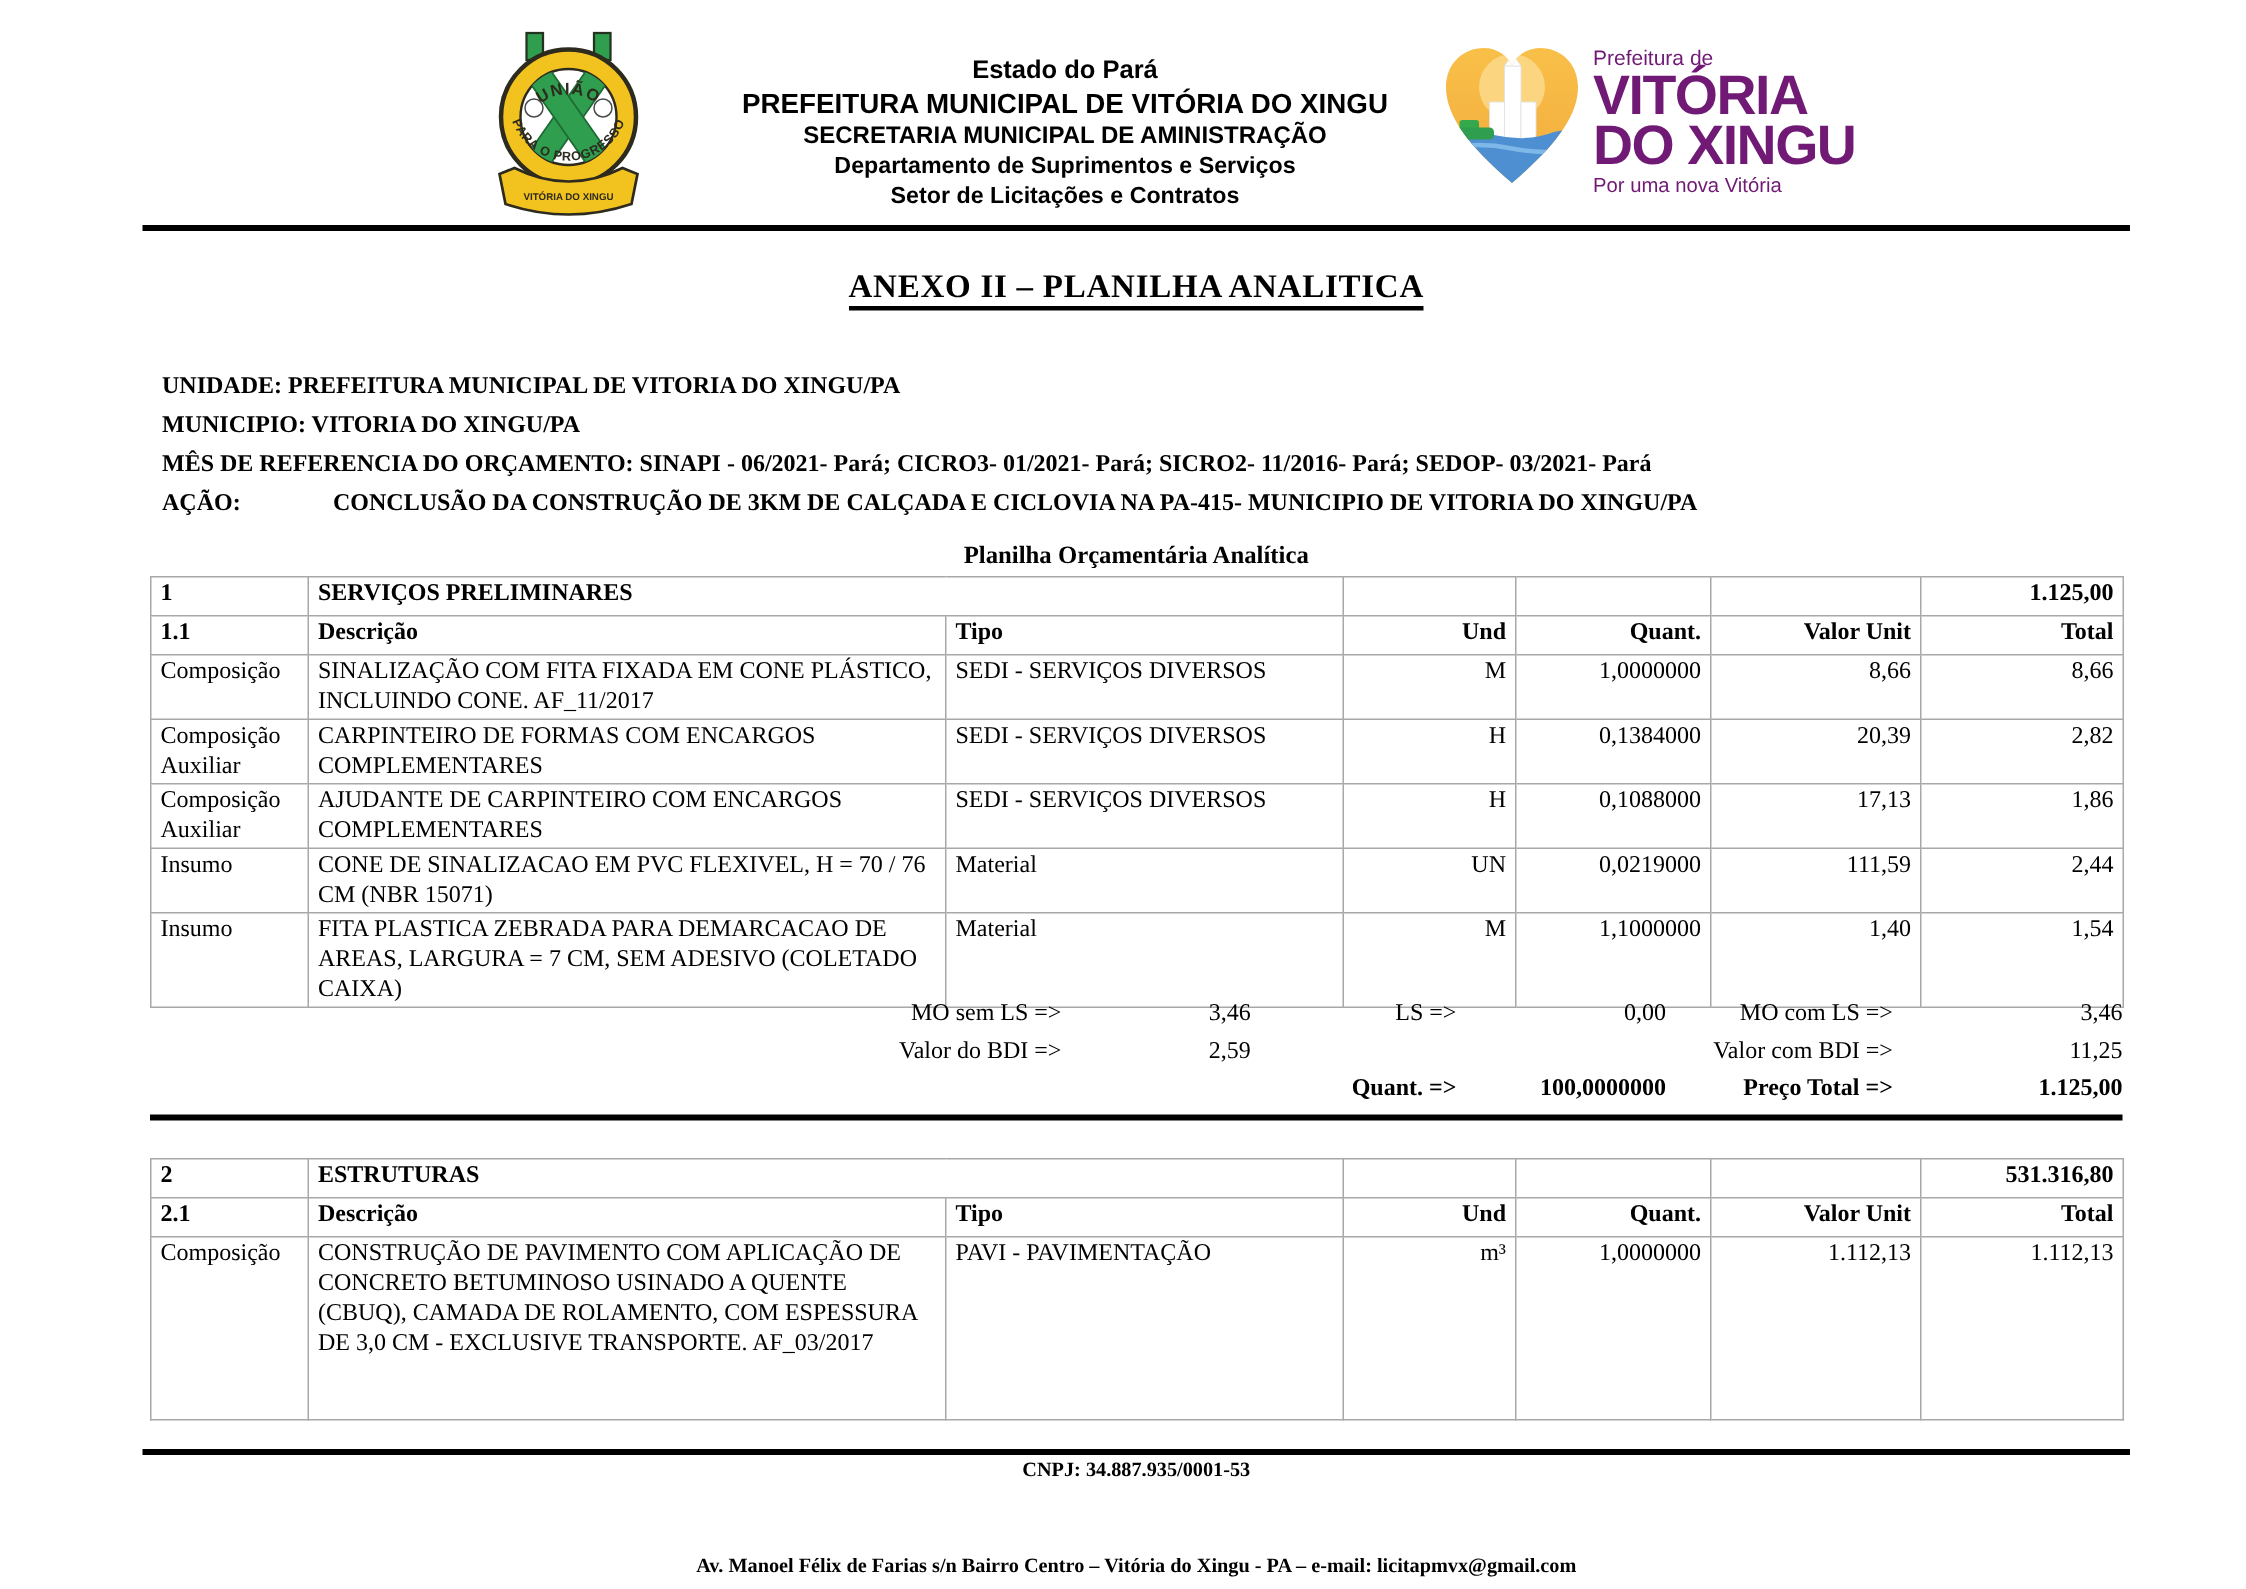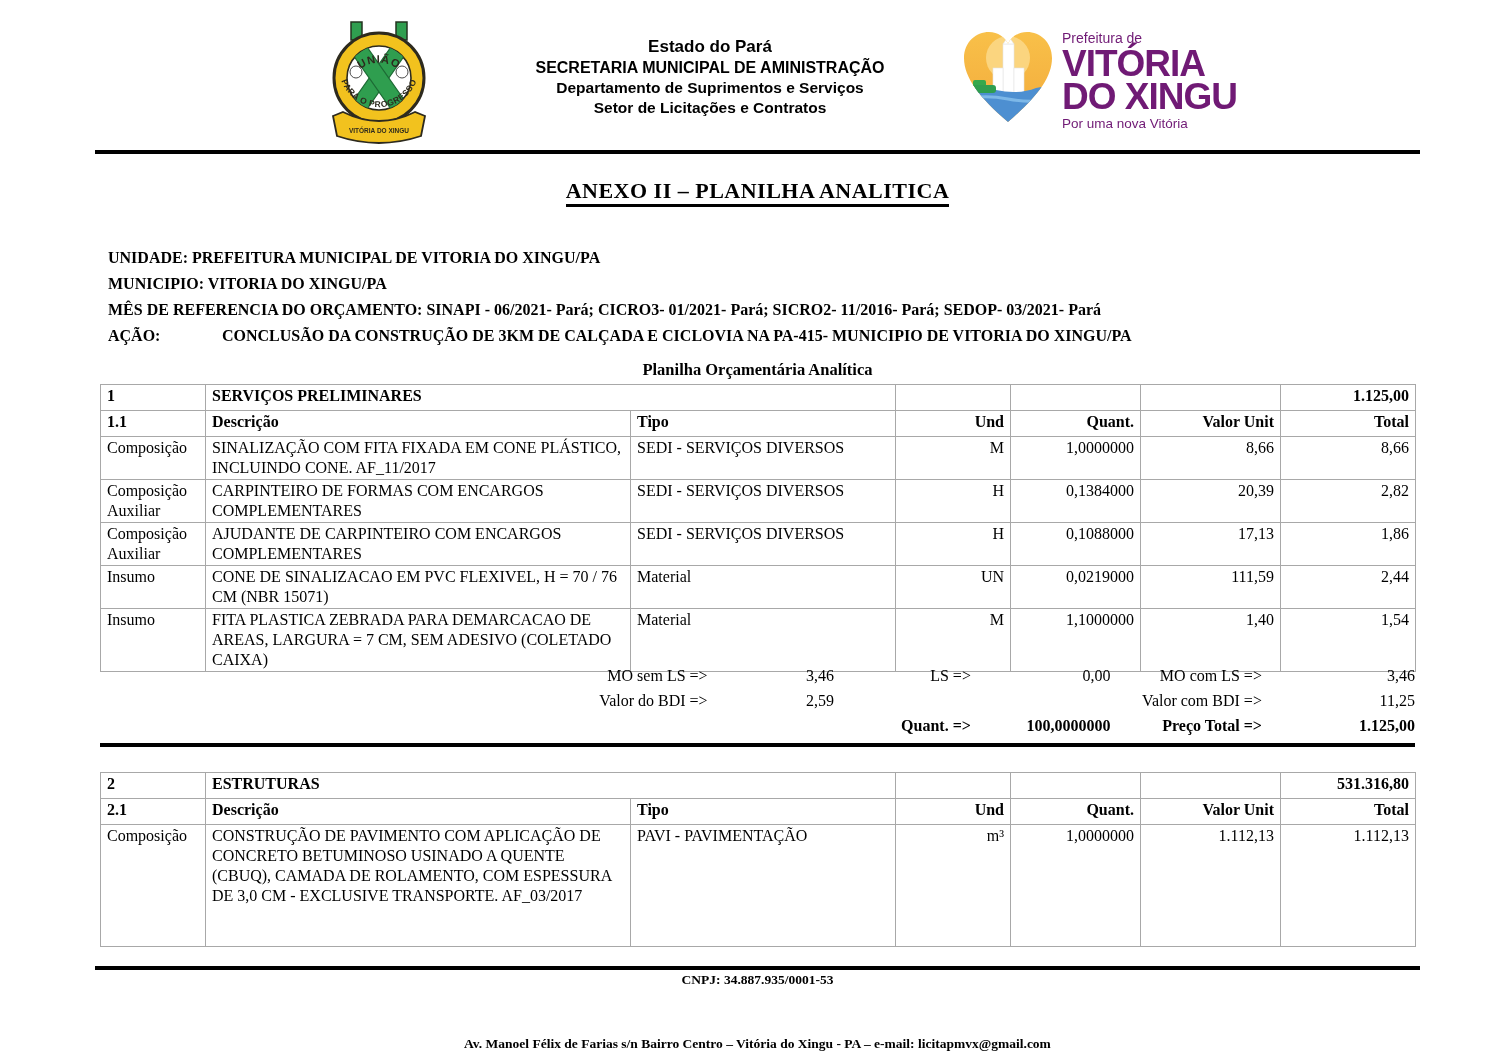--- a/index.html
+++ b/index.html
@@ -95,20 +95,21 @@
     </text>
     <text font-family="Liberation Sans, sans-serif" font-size="8.5" font-weight="bold" fill="#2d2a1e" letter-spacing="0.5">
       <textPath href="#arcBot" startOffset="50%" text-anchor="middle">PARA O PROGRESSO</textPath>
     </text>
     <path d="M 10,96 L 20,92 Q 56,110 92,92 L 102,96 L 98,116 Q 56,130 14,116 Z" fill="#f2c21e" stroke="#2d2a1e" stroke-width="1.8"></path>
     <text x="56" y="113" text-anchor="middle" font-family="Liberation Sans, sans-serif" font-size="6.5" font-weight="bold" fill="#2d2a1e">VITÓRIA DO XINGU</text>
   </svg>
 
   <div class="hdr-center">
     <div class="hdr-l1">Estado do Pará</div>
+    <div class="hdr-l2">PREFEITURA MUNICIPAL DE VITÓRIA DO XINGU</div>
     <div class="hdr-l3">SECRETARIA MUNICIPAL DE AMINISTRAÇÃO</div>
     <div class="hdr-l4">Departamento de Suprimentos e Serviços</div>
     <div class="hdr-l5">Setor de Licitações e Contratos</div>
   </div>
 
   <svg class="heart-logo" width="100" height="105" viewBox="0 0 100 105">
     <defs>
       <clipPath id="heartClip">
         <path d="M50,98 C22,74 6,54 6,34 C6,18 18,8 31,8 C40,8 47,13 50,20 C53,13 60,8 69,8 C82,8 94,18 94,34 C94,54 78,74 50,98 Z"></path>
       </clipPath>

